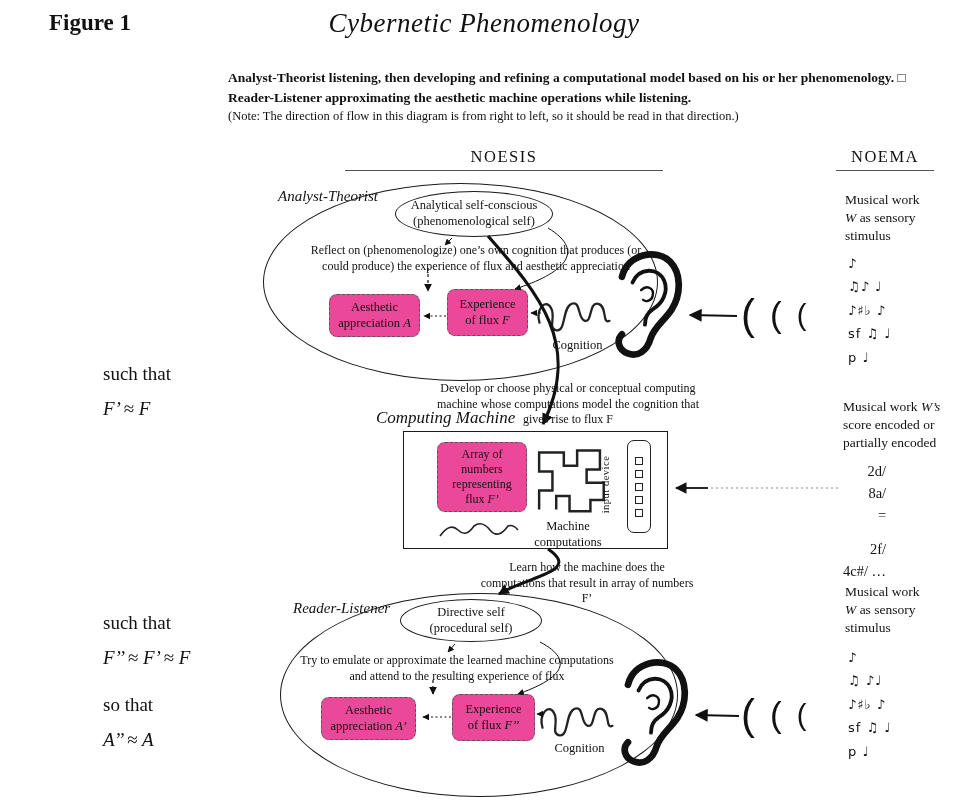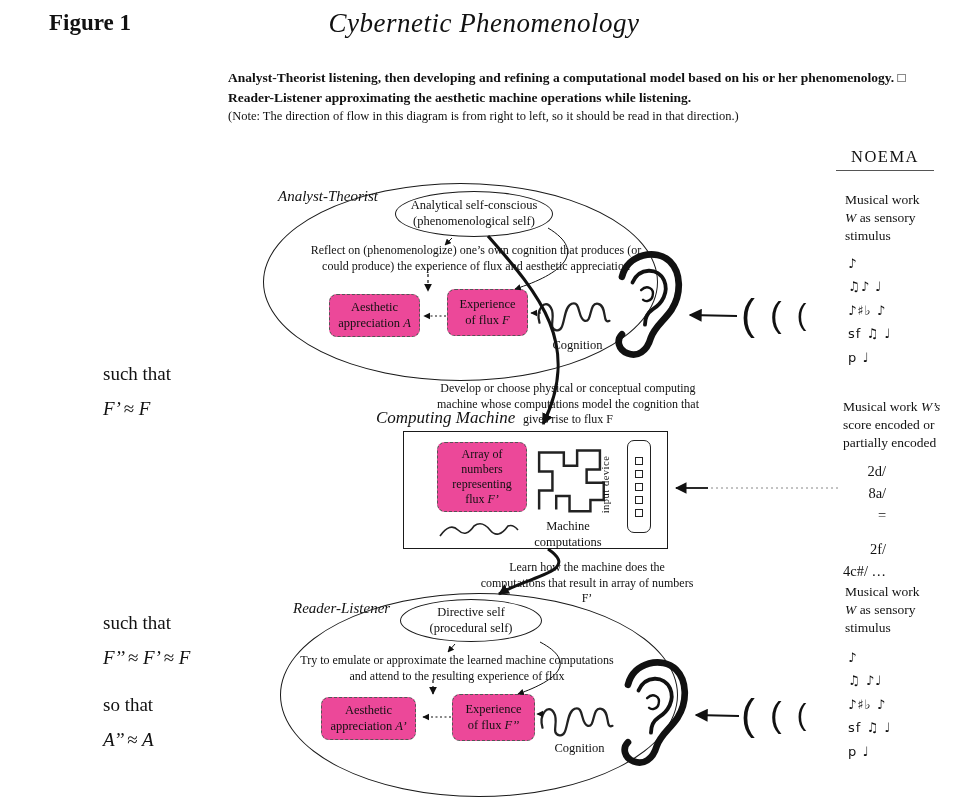--- a/index.html
+++ b/index.html
@@ -58,20 +58,23 @@
 
   <div class="fig-label">Figure 1</div>
   <div class="title">Cybernetic Phenomenology</div>
 
   <div class="intro">
     <div class="intro-bold">Analyst-Theorist listening, then developing and refining a computational model based on his or her phenomenology. □</div>
     <div class="intro-bold">Reader-Listener approximating the aesthetic machine operations while listening.</div>
     <div class="intro-note">(Note: The direction of flow in this diagram is from right to left, so it should be read in that direction.)</div>
   </div>
 
+  <div class="col-header" style="left:345px;top:147px;width:318px;">
+    <span>NOESIS</span>
+  </div>
   <div class="col-header" style="left:836px;top:147px;width:98px;">
     <span>NOEMA</span>
   </div>
 
   <div class="ann" style="left:103px;top:362px;">
     <div>such that</div>
     <div class="ann-f">F’ ≈ F</div>
   </div>
   <div class="ann" style="left:103px;top:611px;">
     <div>such that</div>

